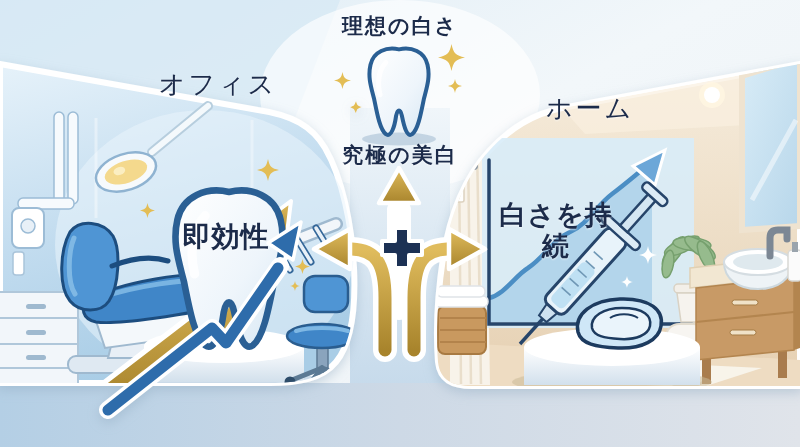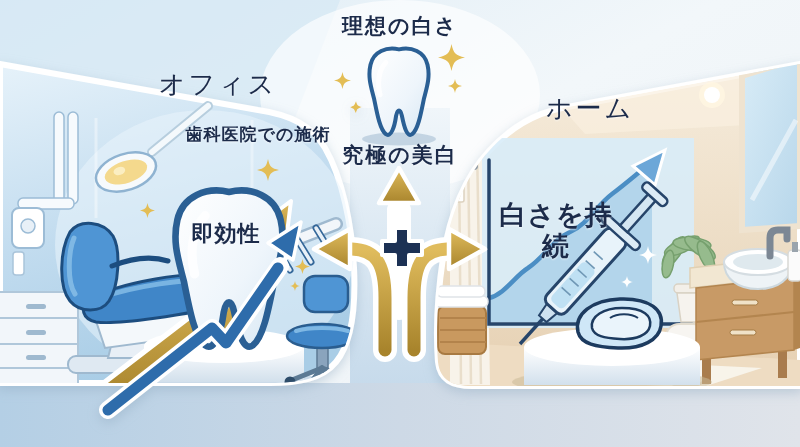--- a/index.html
+++ b/index.html
@@ -9,21 +9,21 @@
     background:#fdba74;
   }
   .canvas svg{position:absolute;left:0;top:0;}
   .label{
     position:absolute;color:#1c2b4a;text-align:center;line-height:1.15;
     text-shadow:0 1px 2px rgba(255,255,255,.65);
   }
   .title-big{font-size:26px;font-weight:normal;letter-spacing:3px;}
   .subtitle{font-size:17px;font-weight:bold;letter-spacing:1px;}
   .badge-label{font-size:21px;font-weight:bold;letter-spacing:2px;}
-  .benefit{font-size:22px;font-weight:bold;letter-spacing:1px;}
+  .benefit{font-size:28px;font-weight:bold;letter-spacing:1px;}
 </style>
 </head>
 <body>
 
 <div class="canvas">
 
 <svg width="800" height="447" viewBox="0 0 800 447">
   <defs>
     <linearGradient id="bgGrad" x1="0" y1="0" x2="1" y2="1">
       <stop offset="0" stop-color="#dcebf5"></stop>
@@ -343,19 +343,18 @@
     <polygon points="314,249 350,229 350,269" fill="url(#goldGrad)" stroke="#ffffff" stroke-width="4.5" stroke-linejoin="round"></polygon>
     <polygon points="485,249 449,229 449,269" fill="url(#goldGrad)" stroke="#ffffff" stroke-width="4.5" stroke-linejoin="round"></polygon>
     <path d="M395,228 h14 v13 h13 v14 h-13 v13 h-14 v-13 h-13 v-14 h13 Z" fill="#1c3154" stroke="#ffffff" stroke-width="4" stroke-linejoin="round"></path>
   </g>
 </svg>
 
 <div class="label badge-label" style="left:300px;top:14px;width:200px;">理想の白さ</div>
 <div class="label badge-label" style="left:300px;top:143px;width:200px;">究極の美白</div>
 
 <div class="label title-big" style="left:110px;top:70px;width:216px;">オフィス</div>
-<div class="label subtitle" style="left:146px;top:125px;width:224px;">歯科医院での施術</div>
 <div class="label benefit" style="left:182px;top:221px;width:88px;">即効性</div>
 
 <div class="label title-big" style="left:486px;top:66px;width:208px;margin-top:28px;">ホーム</div>
 <div class="label benefit" style="left:496px;top:200px;width:120px;font-size:27px;">白さを持続</div>
 
 </div>
 
 </body></html>

